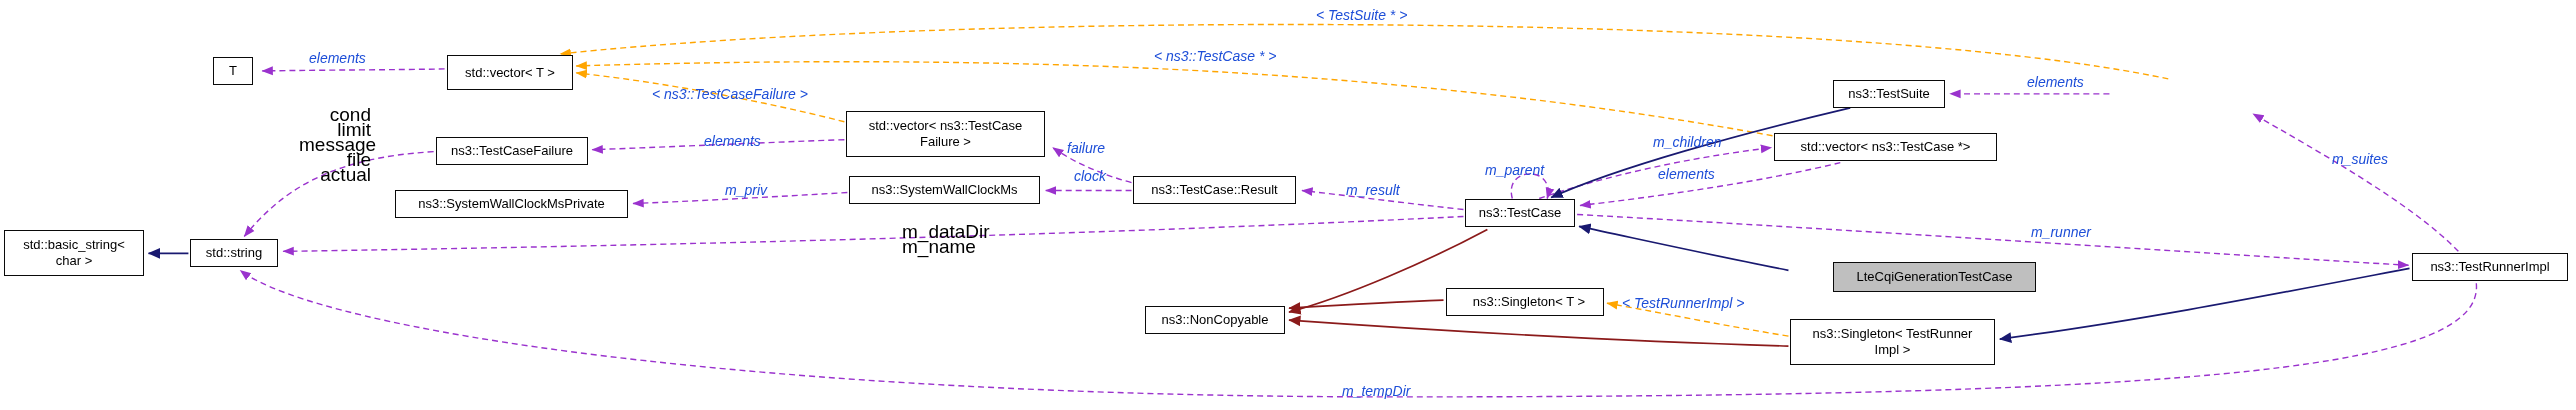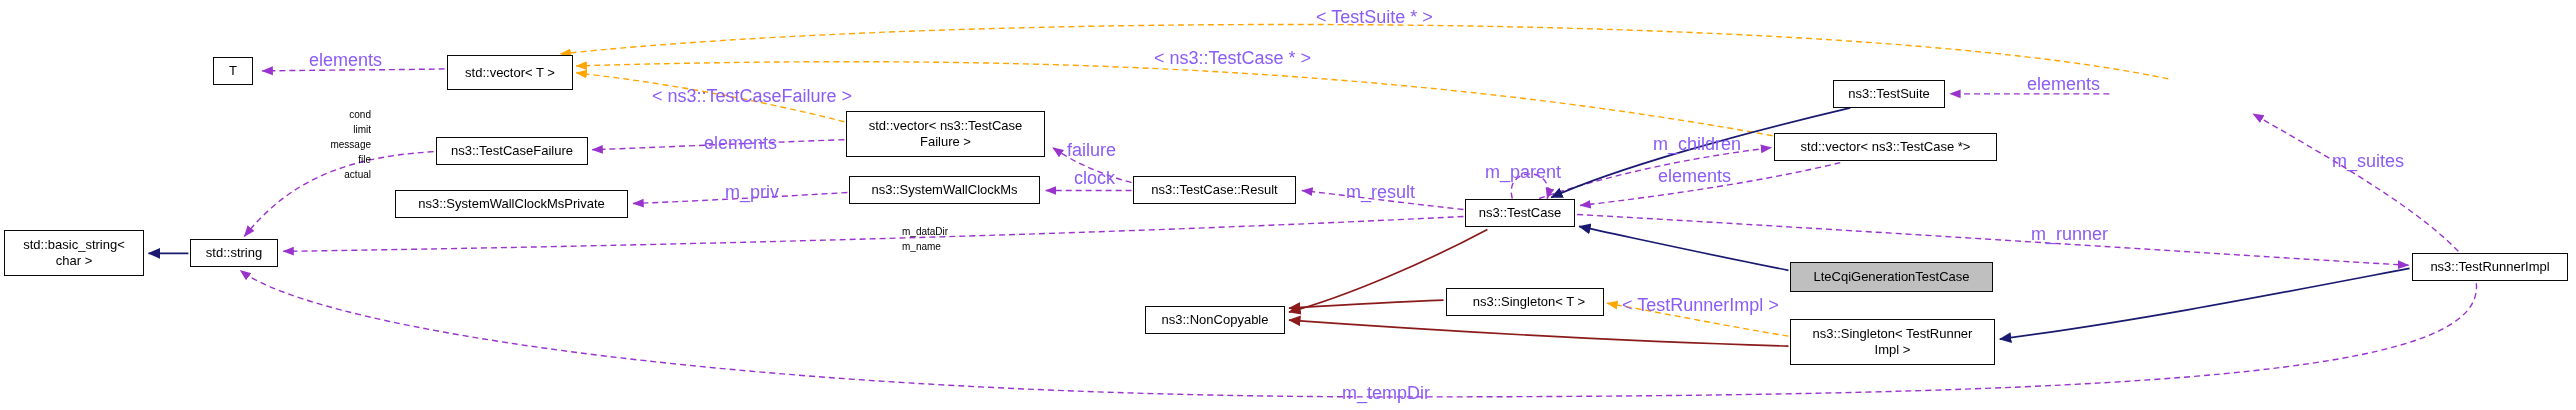--- a/index.html
+++ b/index.html
@@ -3,23 +3,23 @@
 <meta charset="utf-8">
 <style>
   html,body{margin:0;padding:0;background:#ffffff;}
   .canvas{position:relative;width:2576px;height:411px;background:#ffffff;
           font-family:"Liberation Sans",sans-serif;overflow:hidden;}
   .edges-svg{position:absolute;left:0;top:0;}
   .node{position:absolute;background:#ffffff;border:1px solid #0a0a0a;
         display:flex;flex-direction:column;align-items:center;justify-content:center;
         font-size:13px;color:#000;line-height:1.2;text-align:center;box-sizing:border-box;
         white-space:nowrap;}
-  .node.highlight{background:#bfbfbf;border-width:1.5px;}
-  .elabel{position:absolute;font-size:18px;color:#8b5cf6;white-space:nowrap;}
-  .elabel-block{position:absolute;font-size:10px;color:#000;line-height:15px;}
+  .node.highlight{background:#bfbfbf;border-width:1.5px;margin-left:43px;}
+  .elabel{position:absolute;font-size:14px;color:#1d4ed8;white-space:nowrap;font-style:italic;}
+  .elabel-block{position:absolute;font-size:19px;color:#000;line-height:15px;}
   .ra{text-align:right;}
   .edge-usage{stroke:#9a32cd;fill:none;stroke-dasharray:6 4;stroke-width:1.4;}
   .edge-template{stroke:#ffa500;fill:none;stroke-dasharray:6 4;stroke-width:1.4;}
   .edge-inherit{stroke:#191970;fill:none;stroke-width:1.7;}
   .edge-private{stroke:#8b1a1a;fill:none;stroke-width:1.7;}
   span{display:block;}
 </style>
 </head>
 <body>
 

